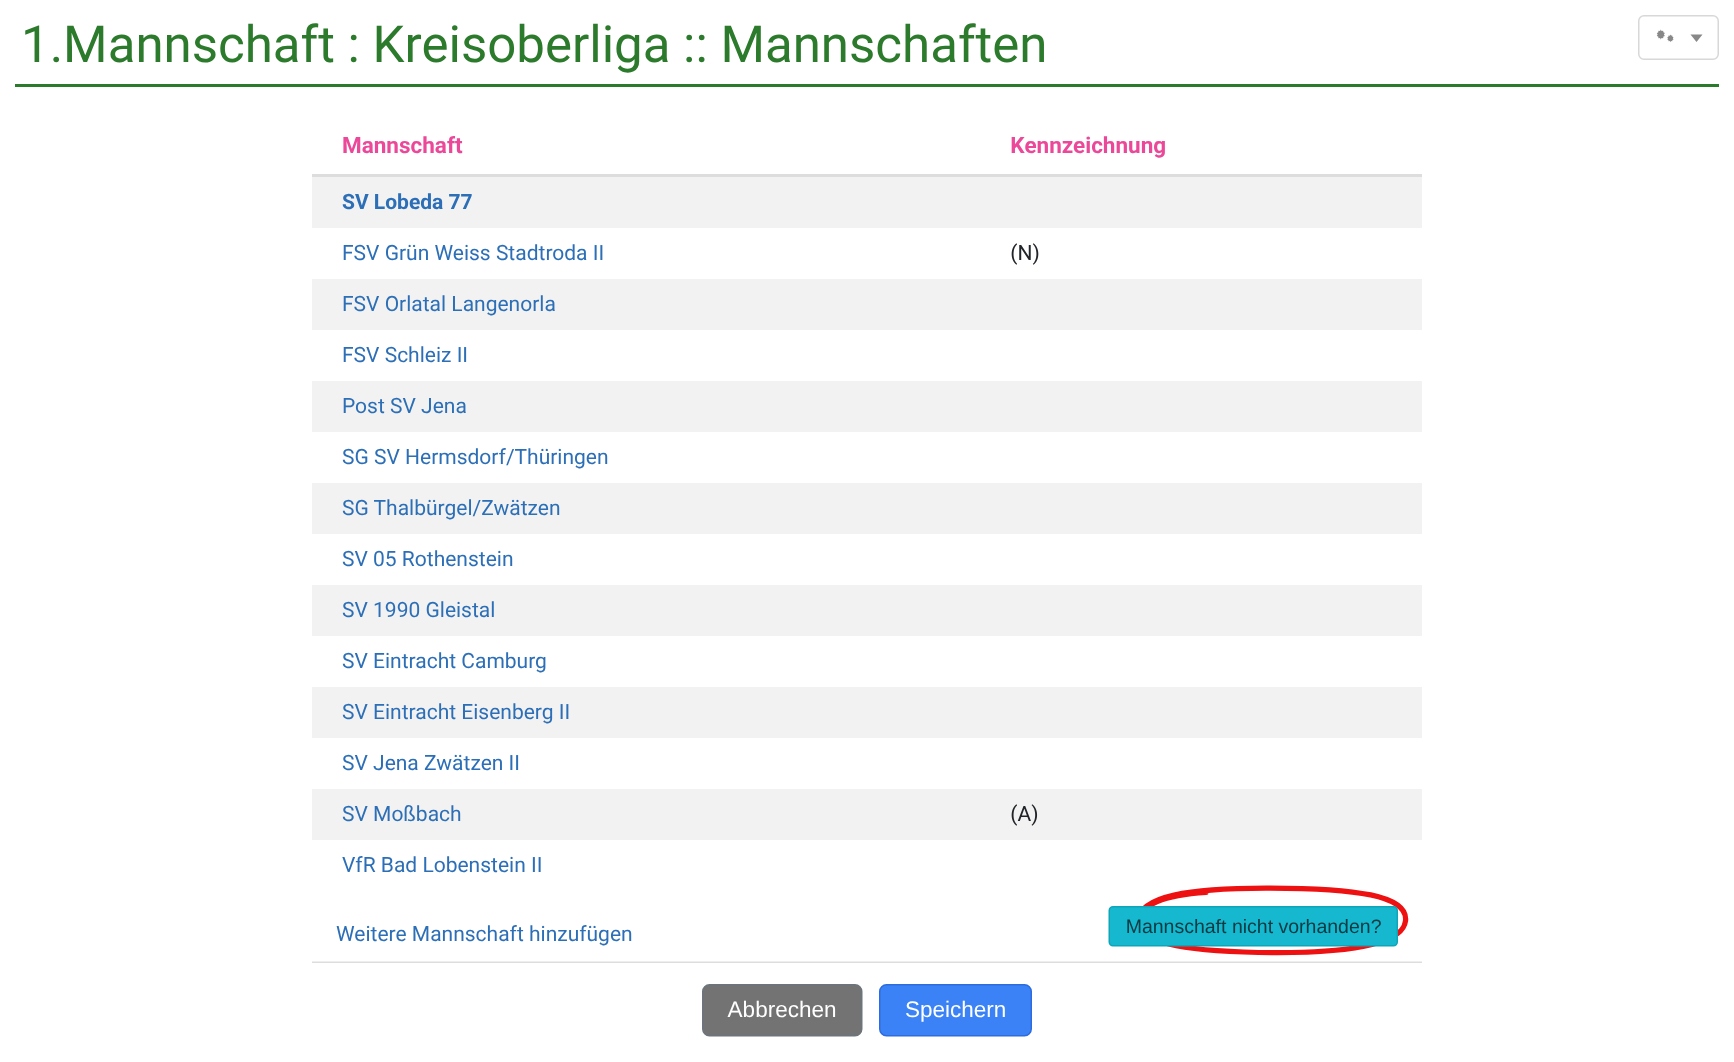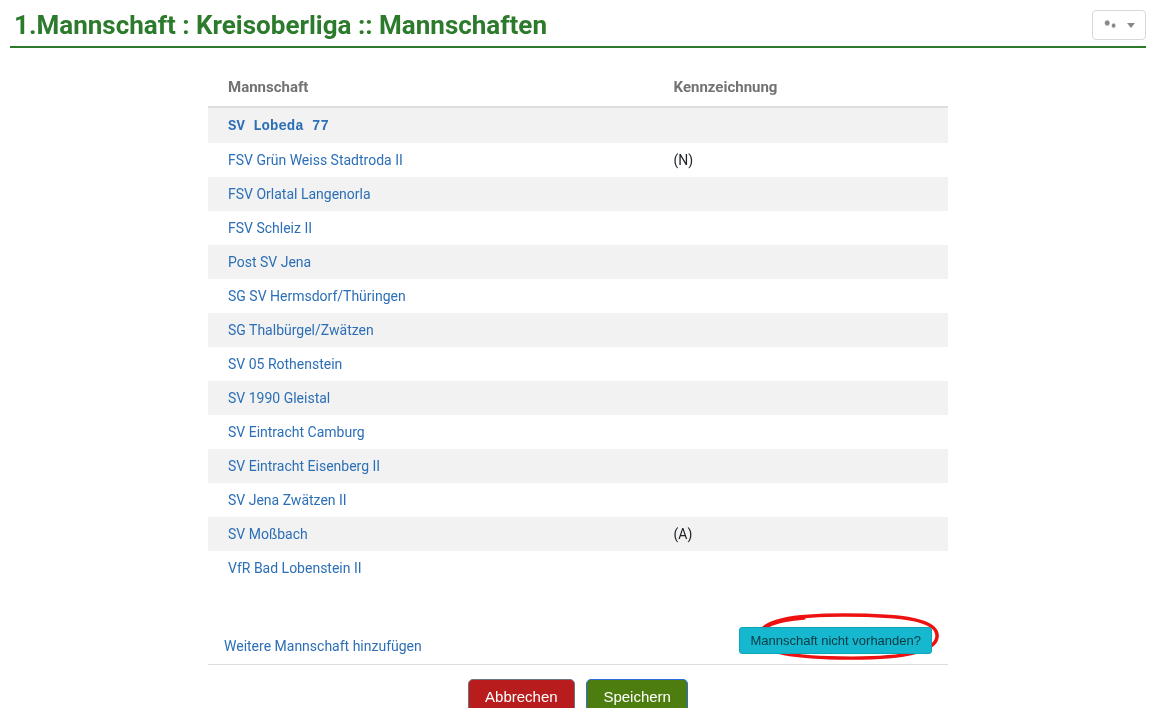--- a/index.html
+++ b/index.html
@@ -16,22 +16,22 @@
     .header-row {
       display: flex;
       justify-content: space-between;
       align-items: flex-start;
       border-bottom: 2px solid #2c7a2c;
       padding-bottom: 6px;
       margin-bottom: 20px;
     }
     .page-title {
       color: #2c7a2c;
-      font-size: 26px;
-      font-weight: 700;
+      font-size: 34px;
+      font-weight: 400;
       padding-left: 4px;
     }
     .settings-btn {
       border: 1px solid #d8d8d8;
       border-radius: 4px;
       background: #fff;
       padding: 6px 10px;
       display: flex;
       align-items: center;
       gap: 4px;
@@ -46,37 +46,36 @@
     }
     table {
       width: 100%;
       border-collapse: collapse;
     }
     thead th {
       text-align: left;
       font-weight: 700;
       padding: 10px 20px;
       border-bottom: 2px solid #ddd;
-      color: #737373;
+      color: #ec4899;
       font-size: 15px;
     }
     tbody tr:nth-child(odd) { background: #f2f2f2; }
     tbody tr:nth-child(even) { background: #fff; }
     tbody td {
       padding: 9px 20px;
       font-size: 14px;
       vertical-align: middle;
     }
     .team-link {
       color: #2c6fb7;
       cursor: pointer;
     }
     .team-link.active {
       font-weight: 700;
-      font-family: Liberation Mono, monospace;
     }
     .add-row {
       display: flex;
       justify-content: space-between;
       align-items: flex-end;
       padding: 10px 16px;
       border-bottom: 1px solid #ddd;
     }
     .add-link {
       color: #2c6fb7;
@@ -101,26 +100,26 @@
     .btn {
       display: inline-block;
       padding: 8px 16px;
       border-radius: 5px;
       font-size: 15px;
       cursor: pointer;
       border: 1px solid transparent;
       margin: 0 4px;
     }
     .btn-secondary {
-      background: #b91c1c;
+      background: #737373;
       color: #fff;
       border-color: #6c757d;
     }
     .btn-primary {
-      background: #4d7c0f;
+      background: #3b82f6;
       color: #fff;
       border-color: #2d6cdf;
     }
     .annotation-wrap {
       position: relative;
     }
     .annotation-circle {
       position: absolute;
       right: -12px;
       top: -15px;
@@ -212,21 +211,21 @@
           </tr>
           <tr>
             <td><span class="team-link">VfR Bad Lobenstein II</span></td>
             <td></td>
           </tr>
         </tbody>
     </table>
 
     <div class="add-row annotation-wrap">
       <span class="add-link">Weitere Mannschaft hinzufügen</span>
-      <div style="position:relative;margin-top:32px;">
+      <div style="position:relative;">
         <svg class="annotation-circle" viewBox="0 0 200 50">
           <path d="M 15 25 C 15 8, 50 3, 100 3 C 160 3, 195 8, 193 25 C 191 42, 150 47, 95 46 C 45 45, 12 40, 16 22 C 18 15, 30 8, 60 6" stroke="#e11" stroke-width="3.5" fill="none" stroke-linecap="round"></path>
         </svg>
         <button class="missing-btn">Mannschaft nicht vorhanden?</button>
       </div>
     </div>
 
     <div class="action-row">
       <button class="btn btn-secondary">Abbrechen</button>
       <button class="btn btn-primary">Speichern</button>

